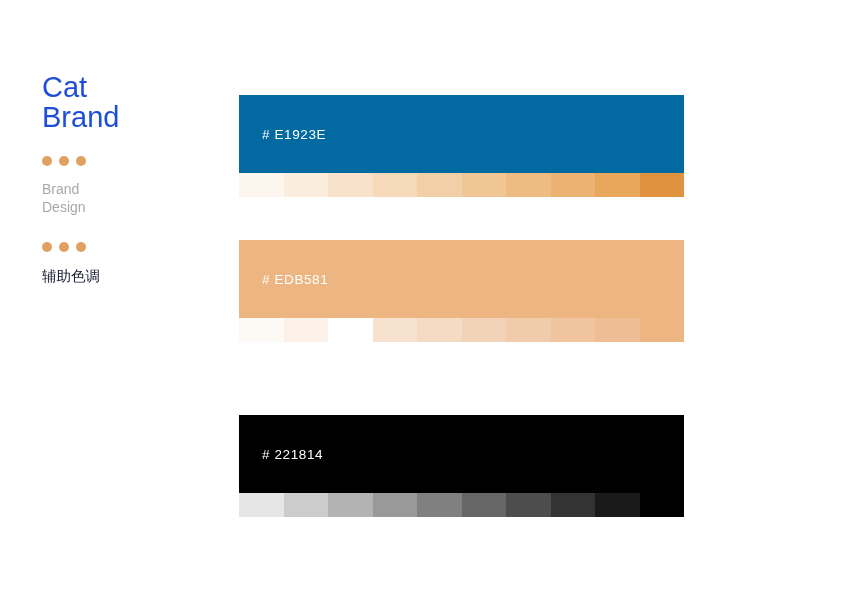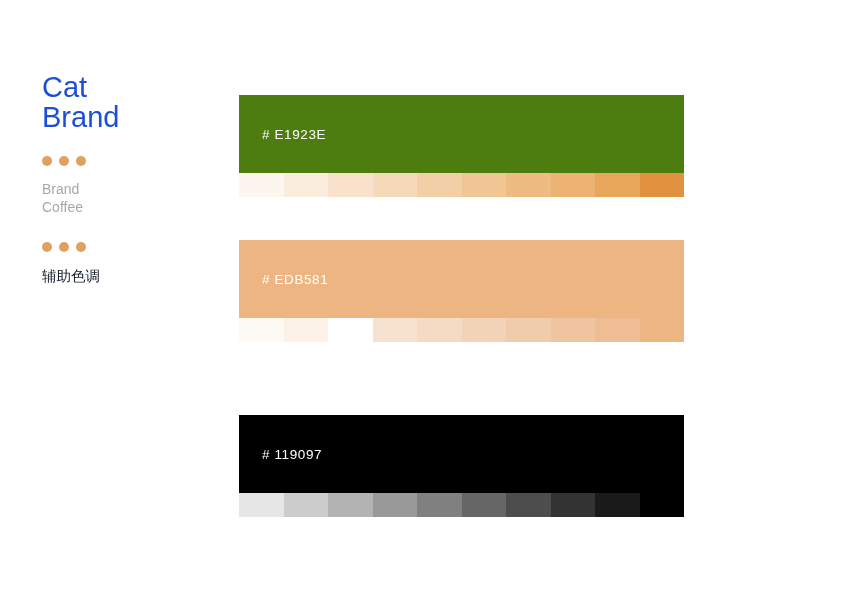--- a/index.html
+++ b/index.html
@@ -106,37 +106,37 @@
     </div>
 
     <div class="dot-row">
       <span class="dot" style="background: rgb(224, 160, 96);"></span>
       <span class="dot" style="background: rgb(224, 160, 96);"></span>
       <span class="dot" style="background: rgb(224, 160, 96);"></span>
     </div>
 
     <div class="sub-label" style="color: rgb(168, 168, 168);">
       <span class="ln">Brand</span>
-      <span class="ln">Coffee</span>
+      <span class="ln">Design</span>
     </div>
 
     <div class="dot-row second">
       <span class="dot" style="background: rgb(224, 160, 96);"></span>
       <span class="dot" style="background: rgb(224, 160, 96);"></span>
       <span class="dot" style="background: rgb(224, 160, 96);"></span>
     </div>
 
     <div class="sub-label cjk" style="color: #0f172a;">
       <span class="ln">辅助色调</span>
     </div>
 
   </div>
 
   <div class="swatch-block" id="block-1">
-    <div class="swatch-main" style="background: #4d7c0f;">
+    <div class="swatch-main" style="background: #0369a1;">
       <span class="swatch-hex" style="color: rgb(255, 255, 255);"># E1923E</span>
     </div>
     <div class="tint-strip">
         <div class="tint-cell" style="background: rgb(253, 246, 239);"></div>
         <div class="tint-cell" style="background: rgb(251, 237, 221);"></div>
         <div class="tint-cell" style="background: rgb(248, 226, 203);"></div>
         <div class="tint-cell" style="background: rgb(246, 217, 185);"></div>
         <div class="tint-cell" style="background: rgb(243, 207, 167);"></div>
         <div class="tint-cell" style="background: rgb(240, 198, 149);"></div>
         <div class="tint-cell" style="background: rgb(238, 188, 131);"></div>
@@ -159,21 +159,21 @@
         <div class="tint-cell" style="background: rgb(243, 211, 184);"></div>
         <div class="tint-cell" style="background: rgb(241, 204, 172);"></div>
         <div class="tint-cell" style="background: rgb(239, 196, 159);"></div>
         <div class="tint-cell" style="background: rgb(238, 189, 147);"></div>
         <div class="tint-cell" style="background: rgb(237, 181, 129);"></div>
       </div>
   </div>
 
   <div class="swatch-block" id="block-3">
     <div class="swatch-main" style="background: rgb(0, 0, 0);">
-      <span class="swatch-hex" style="color: rgb(255, 255, 255);"># 119097</span>
+      <span class="swatch-hex" style="color: rgb(255, 255, 255);"># 221814</span>
     </div>
     <div class="tint-strip">
         <div class="tint-cell" style="background: rgb(230, 230, 230);"></div>
         <div class="tint-cell" style="background: rgb(204, 204, 204);"></div>
         <div class="tint-cell" style="background: rgb(179, 179, 179);"></div>
         <div class="tint-cell" style="background: rgb(153, 153, 153);"></div>
         <div class="tint-cell" style="background: rgb(128, 128, 128);"></div>
         <div class="tint-cell" style="background: rgb(102, 102, 102);"></div>
         <div class="tint-cell" style="background: rgb(77, 77, 77);"></div>
         <div class="tint-cell" style="background: rgb(51, 51, 51);"></div>

